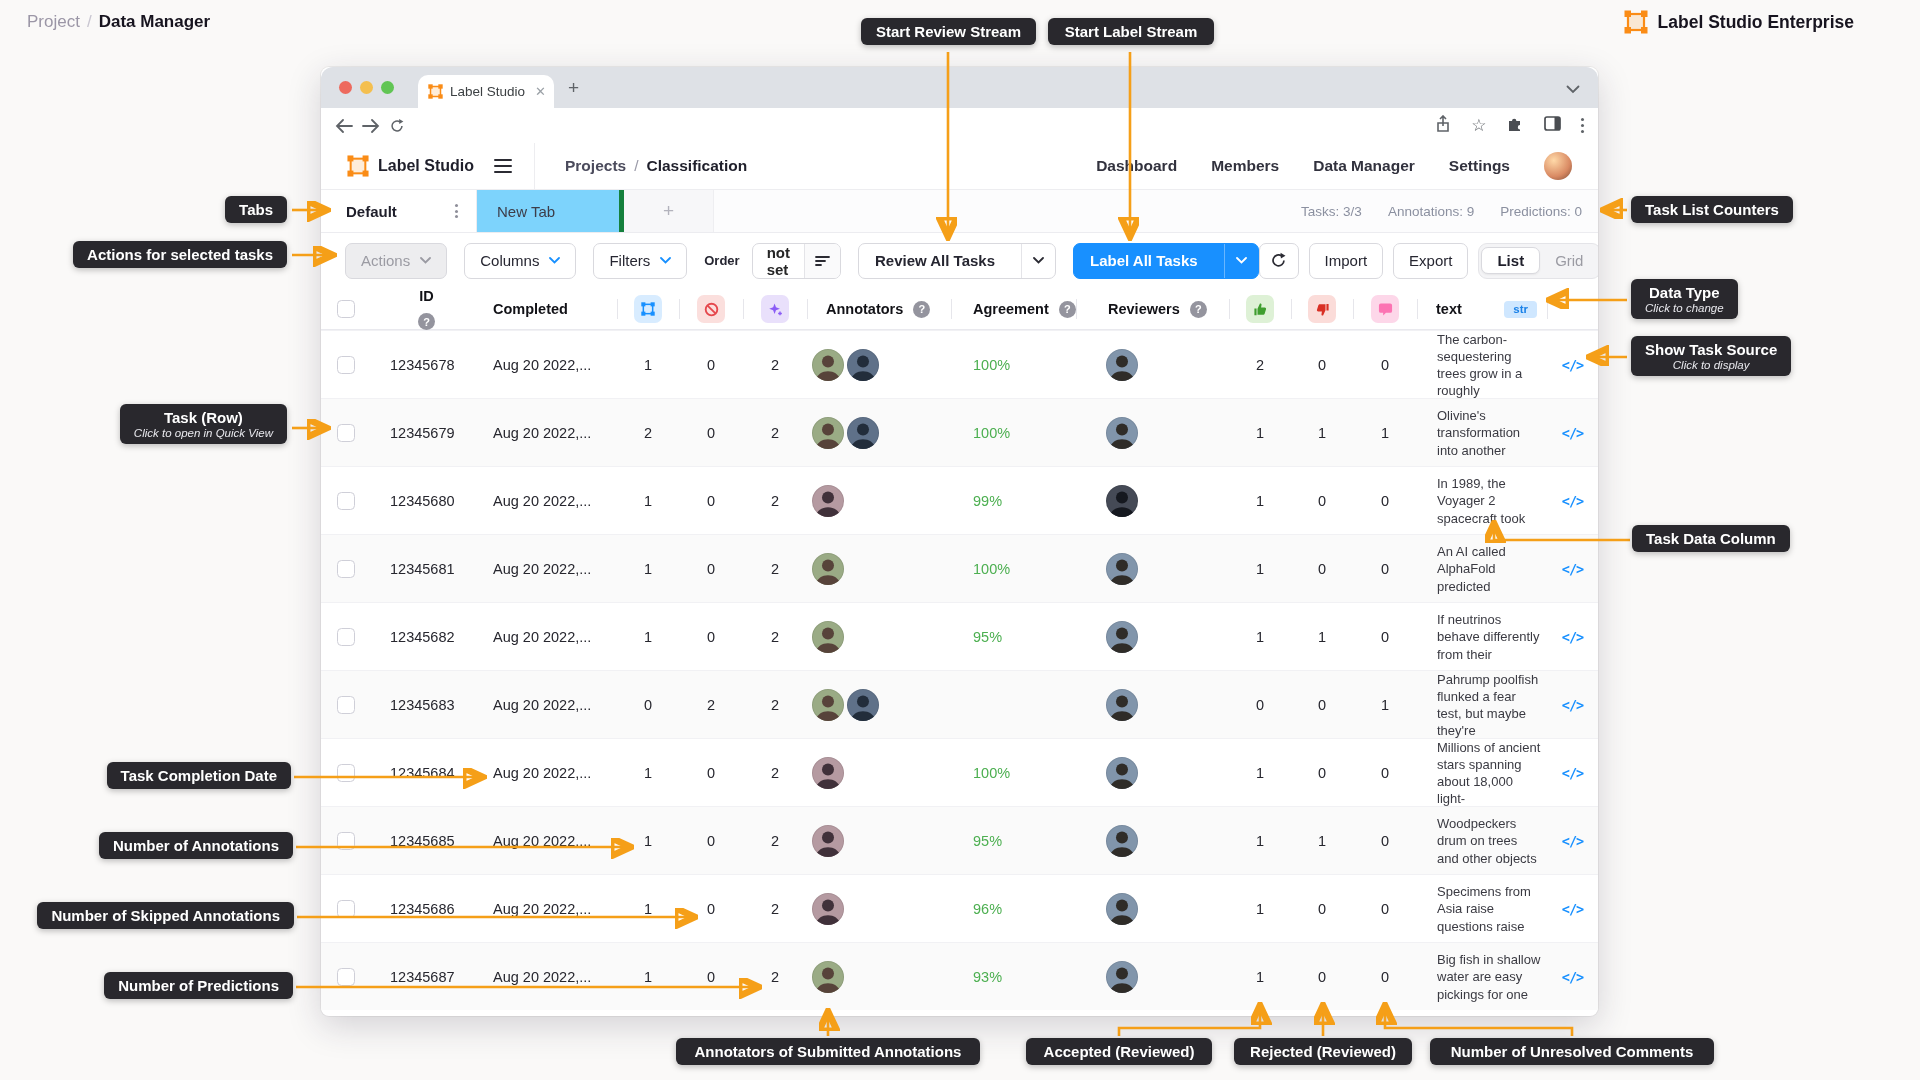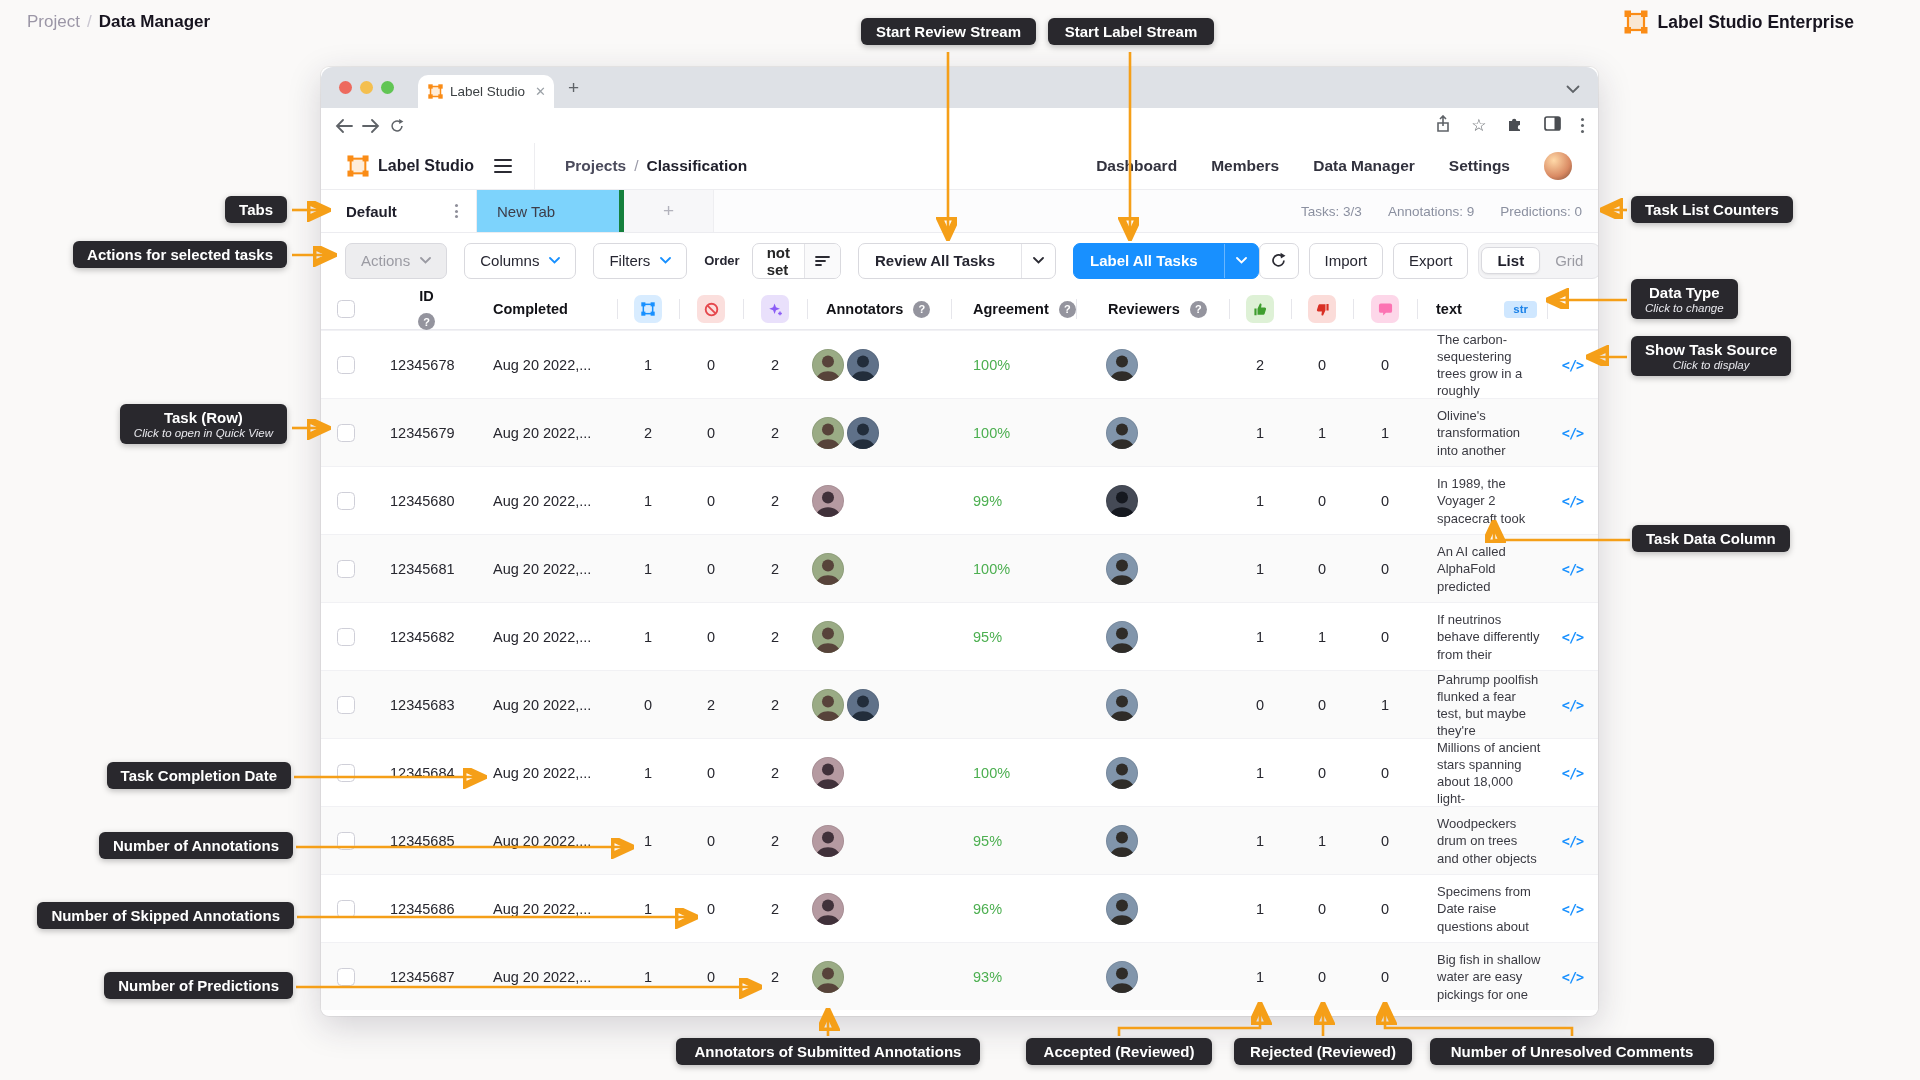--- a/index.html
+++ b/index.html
@@ -732,21 +732,21 @@
             <span class="avatar" style="background:#8195ab"><svg viewBox="0 0 32 32" width="32" height="32">
                 <circle cx="16" cy="12.5" r="6" fill="#2f2c28"></circle>
                 <path d="M3.5 33c.8-7.5 6.5-10.7 12.5-10.7S27.7 25.5 28.5 33z" fill="#2f2c28"></path>
               </svg></span>
           </span>
         </div>
         <div class="cell c-center">1</div>
         <div class="cell c-center">0</div>
         <div class="cell c-center">0</div>
         <div class="cell txtcell">
-          <span>Specimens from Date raise questions about</span>
+          <span>Specimens from Asia raise questions raise</span>
         </div>
         <div class="cell c-center">
           <span class="codeic">&lt;/&gt;</span>
         </div>
       </div>
       <div class="trow grid">
         <div class="cell ">
           <span class="cbx"></span>
         </div>
         <div class="cell pl19">12345687</div>

